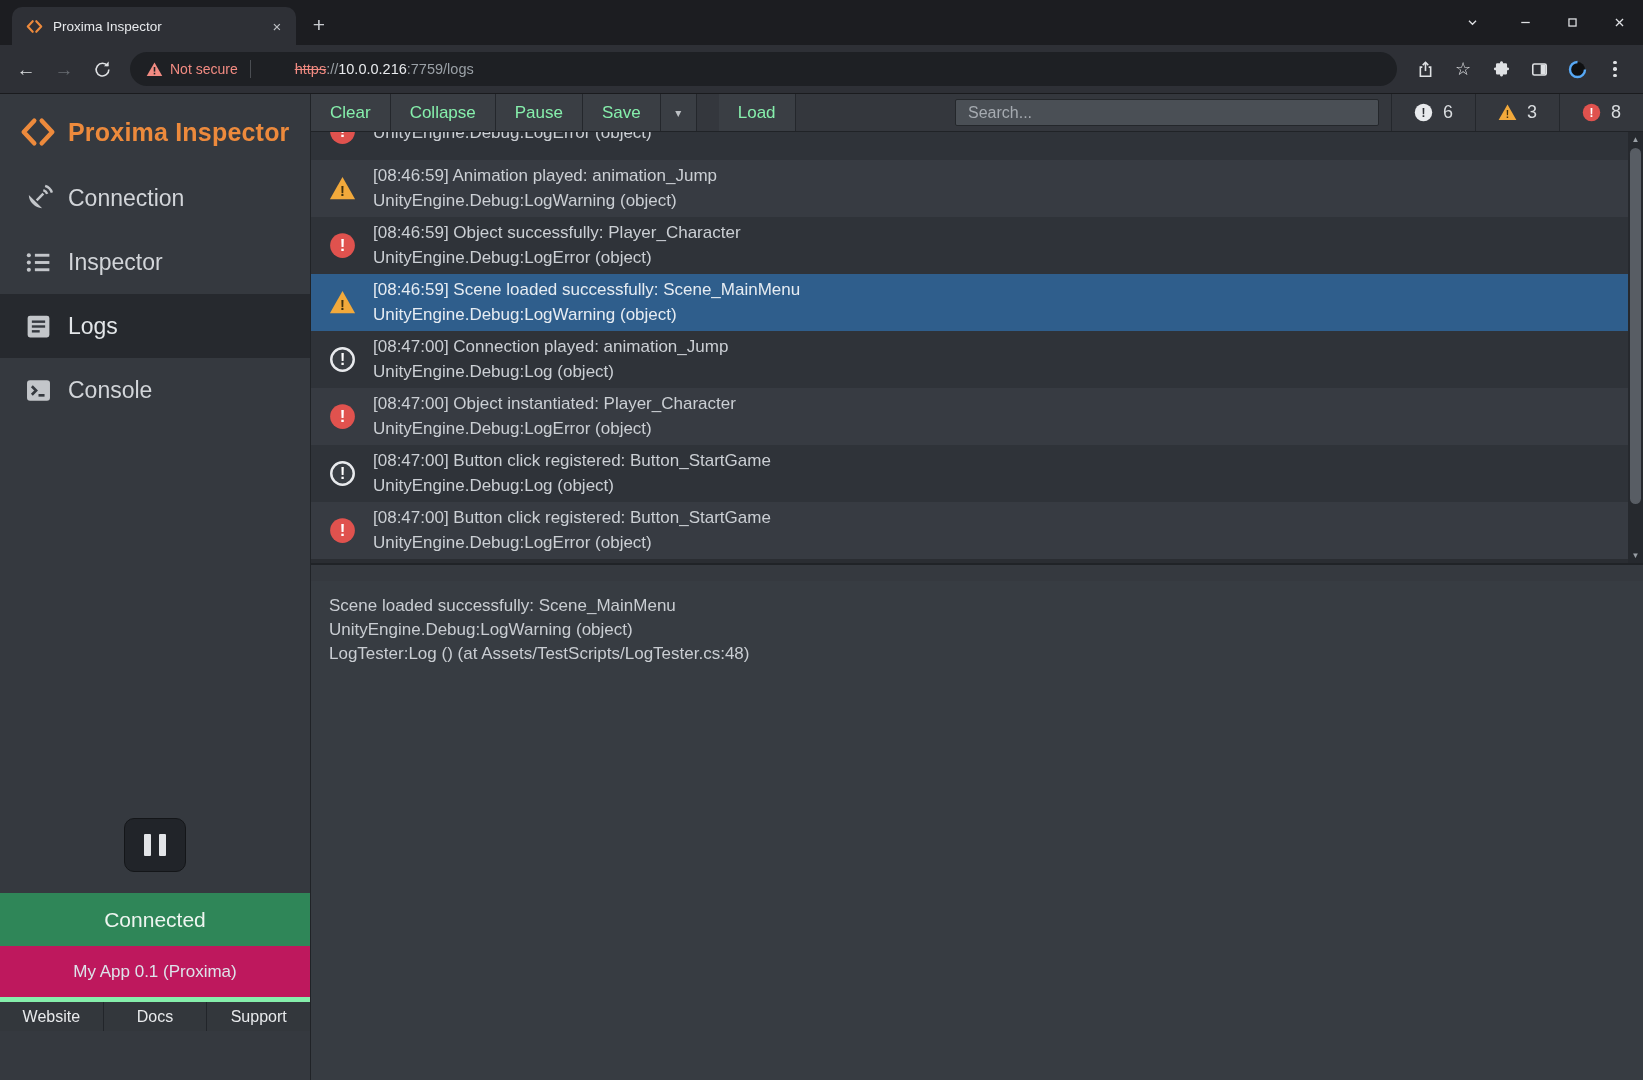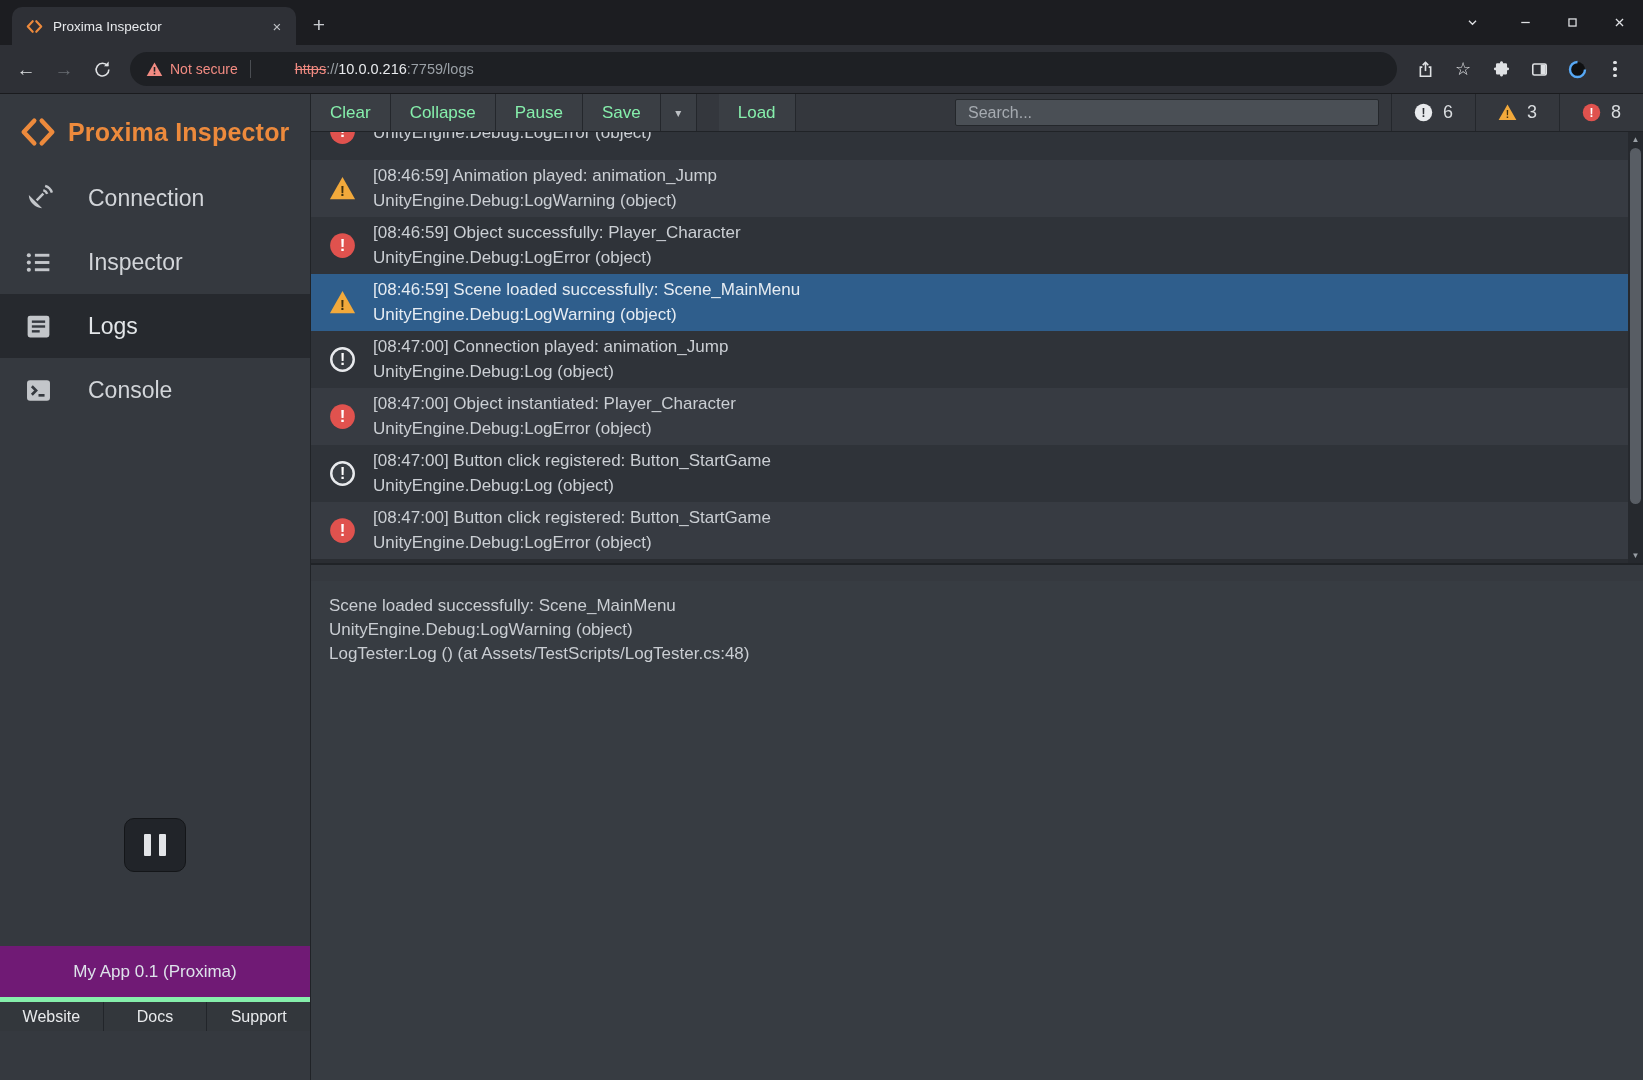--- a/index.html
+++ b/index.html
@@ -44,33 +44,33 @@
   .kebab i { width:3.5px; height:3.5px; border-radius:50%; background:#dfe1e4; display:block; }
 
   
   .app { position:absolute; top:94px; left:0; right:0; bottom:0; display:flex; }
 
   .sidebar { position:relative; width:310px; flex-shrink:0; background:#35393f; }
   .logo-row { display:flex; align-items:center; gap:12px; padding:20px 0 16px 20px; }
   .logo-icon { width:36px; height:36px; display:flex; }
   .logo-icon svg { width:100%; height:100%; }
   .logo-text { color:#ed8a3c; font-size:25px; font-weight:bold; letter-spacing:0.2px; }
-  .nav-item { height:64px; display:flex; align-items:center; gap:35px; padding-left:24px;
+  .nav-item { height:64px; display:flex; align-items:center; gap:15px; padding-left:24px;
               color:#d2d5d9; font-size:23px; }
   .nav-item.active { background:#26292e; color:#e3e6e9; }
   .nav-ic { width:29px; height:29px; display:flex; flex-shrink:0; }
   .nav-ic svg { width:100%; height:100%; }
 
   .pause-btn { position:absolute; top:724px; left:50%; transform:translateX(-50%);
                width:62px; height:54px; background:#212429; border:1px solid #141619; border-radius:10px;
                display:flex; align-items:center; justify-content:center; gap:8px; }
   .pause-btn i { display:block; width:7px; height:22px; background:#e3e5e8; border-radius:1px; }
   .status-bar { position:absolute; top:799px; left:0; right:0; height:53px; background:#2f8658;
                 color:#eef5f0; font-size:21px; display:flex; align-items:center; justify-content:center; }
-  .appname-bar { position:absolute; top:852px; left:0; right:0; height:51px; background:#701a75;
+  .appname-bar { position:absolute; top:852px; left:0; right:0; height:51px; background:#be185d;
                  color:#dde3ea; font-size:17px; display:flex; align-items:center; justify-content:center; }
   .sidebar-footer { position:absolute; top:903px; left:0; right:0; height:34px; display:flex;
                     background:#33373c; border-top:5px solid #86efac; }
   .foot-link { flex:1; display:flex; align-items:center; justify-content:center; color:#e8eaec; font-size:16px;
                border-right:1px solid #22252a; }
   .foot-link:last-child { border-right:none; }
 
   .main { flex:1; display:flex; flex-direction:column; background:#35393f; border-left:1px solid #202327; min-width:0; }
 
   .toolbar { height:38px; display:flex; align-items:stretch; background:#34373d; border-bottom:1px solid #202327; flex-shrink:0; }
@@ -268,20 +268,21 @@
           </svg>
         </span>
         <span>Console</span>
       </div>
 
       <div class="pause-btn">
         <i></i>
           <i></i>
       </div>
 
+      <div class="status-bar">Connected</div>
       <div class="appname-bar">My App 0.1 (Proxima)</div>
 
       <div class="sidebar-footer">
         <div class="foot-link">Website</div>
         <div class="foot-link">Docs</div>
         <div class="foot-link">Support</div>
       </div>
     </aside>
 
     <div class="main">

